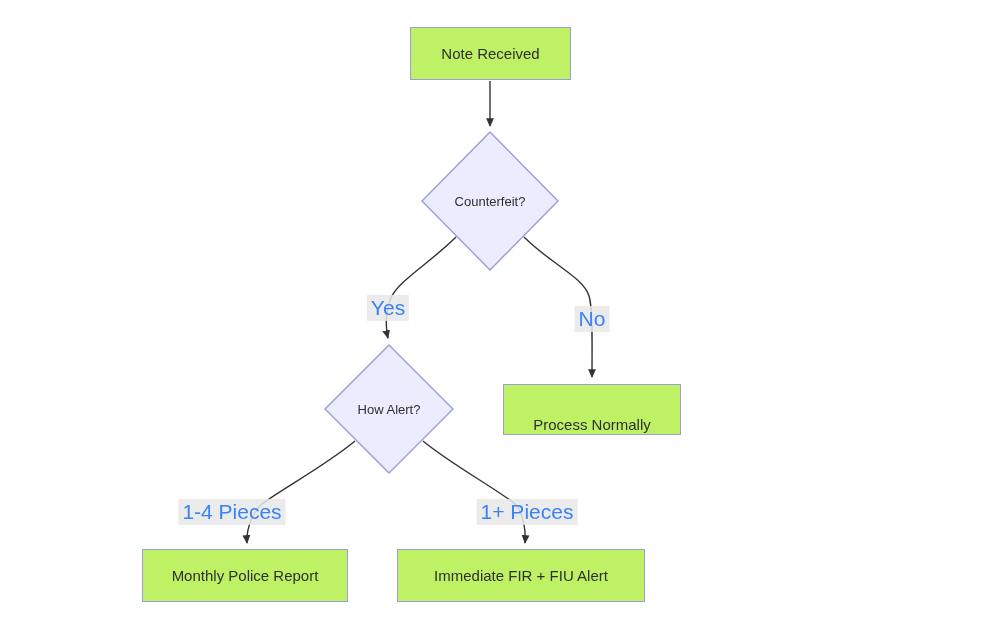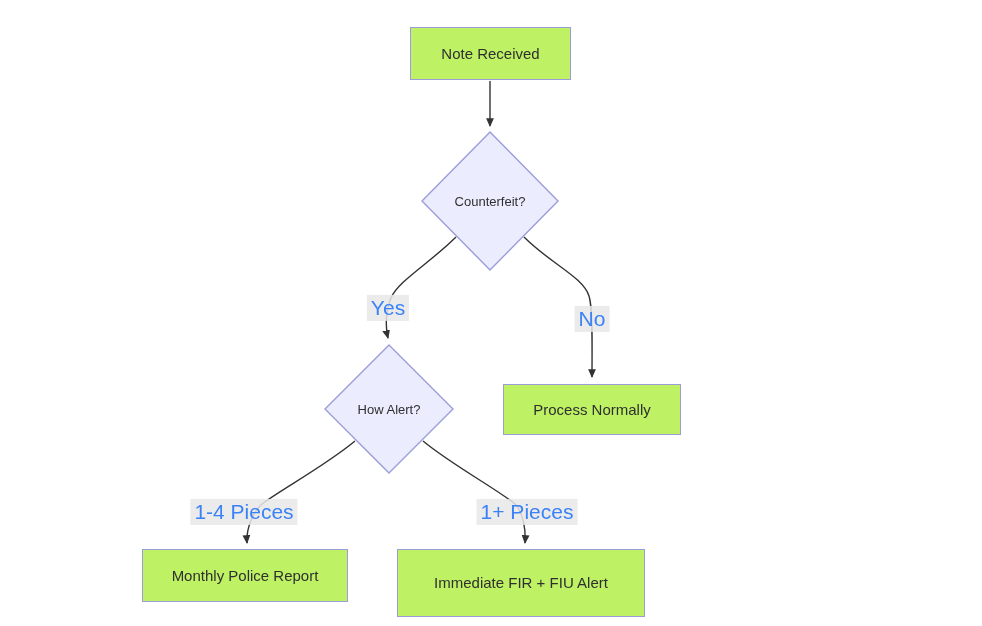--- a/index.html
+++ b/index.html
@@ -84,37 +84,37 @@
     <path class="edge-path" marker-end="url(#arrowhead)" d="M 423 441 C 452 465, 497 489, 515 504 C 523 512, 526 530, 525 543"></path>
 
     <polygon class="diamond-shape" points="490,132 558,201 490,270 422,201"></polygon>
     <polygon class="diamond-shape" points="389,345 453,409 389,473 325,409"></polygon>
   </svg>
 
   <div class="node-rect" style="left:410px; top:27px; width:161px; height:53px;">
     <span>Note Received</span>
   </div>
 
-  <div class="node-rect" style="left:503px; top:384px; width:178px; height:51px;">
+  <div class="node-rect" style="left:503px; top:384px; width:178px; height:51px;align-items:flex-end;">
     <span>Process Normally</span>
   </div>
 
   <div class="node-rect" style="left:142px; top:549px; width:206px; height:53px;">
     <span>Monthly Police Report</span>
   </div>
 
-  <div class="node-rect" style="left:397px; top:549px; width:248px; height:68px;">
+  <div class="node-rect" style="left:397px; top:549px; width:248px; height:53px;">
     <span>Immediate FIR + FIU Alert</span>
   </div>
 
   <div class="diamond-text" style="left:490px; top:201px;">Counterfeit?</div>
 
   <div class="diamond-text" style="left:389px; top:409px;">How Alert?</div>
 
   <div class="edge-label" style="left:388px; top:308px;">Yes</div>
 
   <div class="edge-label" style="left:592px; top:307px;margin-top:12px;">No</div>
 
-  <div class="edge-label" style="left:244px; top:512px;">1-4 Pieces</div>
+  <div class="edge-label" style="left:232px; top:512px;">1-4 Pieces</div>
 
   <div class="edge-label" style="left:527px; top:512px;">1+ Pieces</div>
 
 </div>
 
 </body></html>

